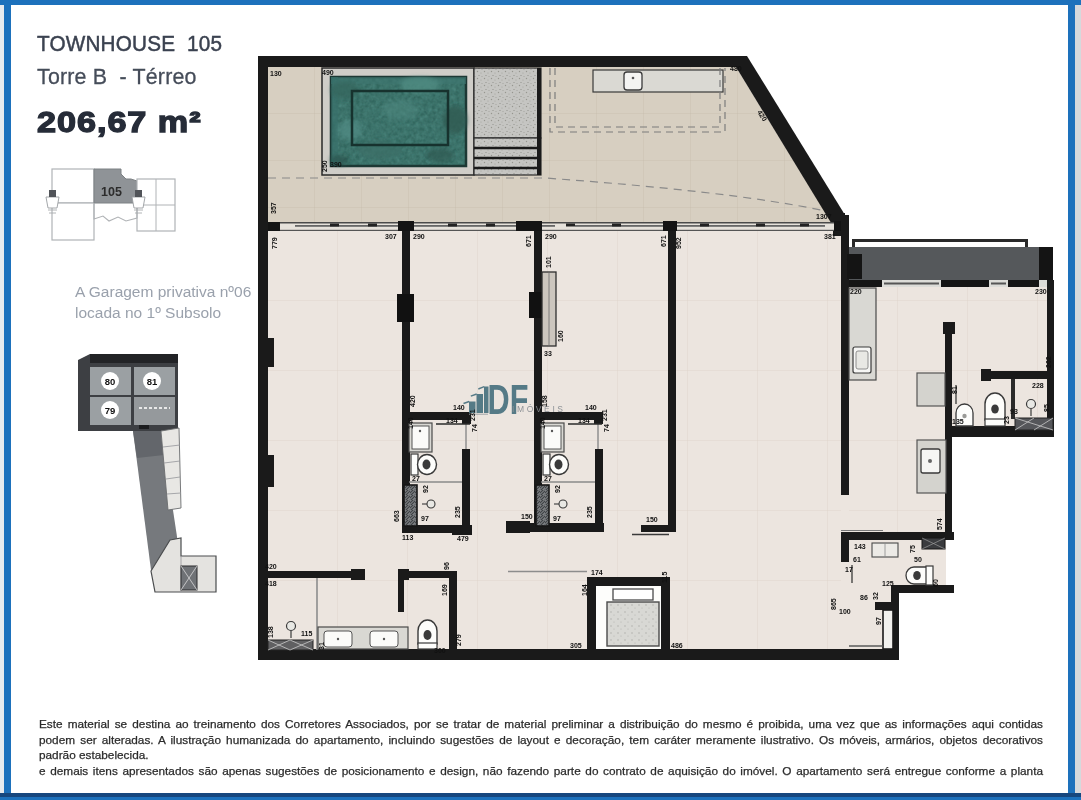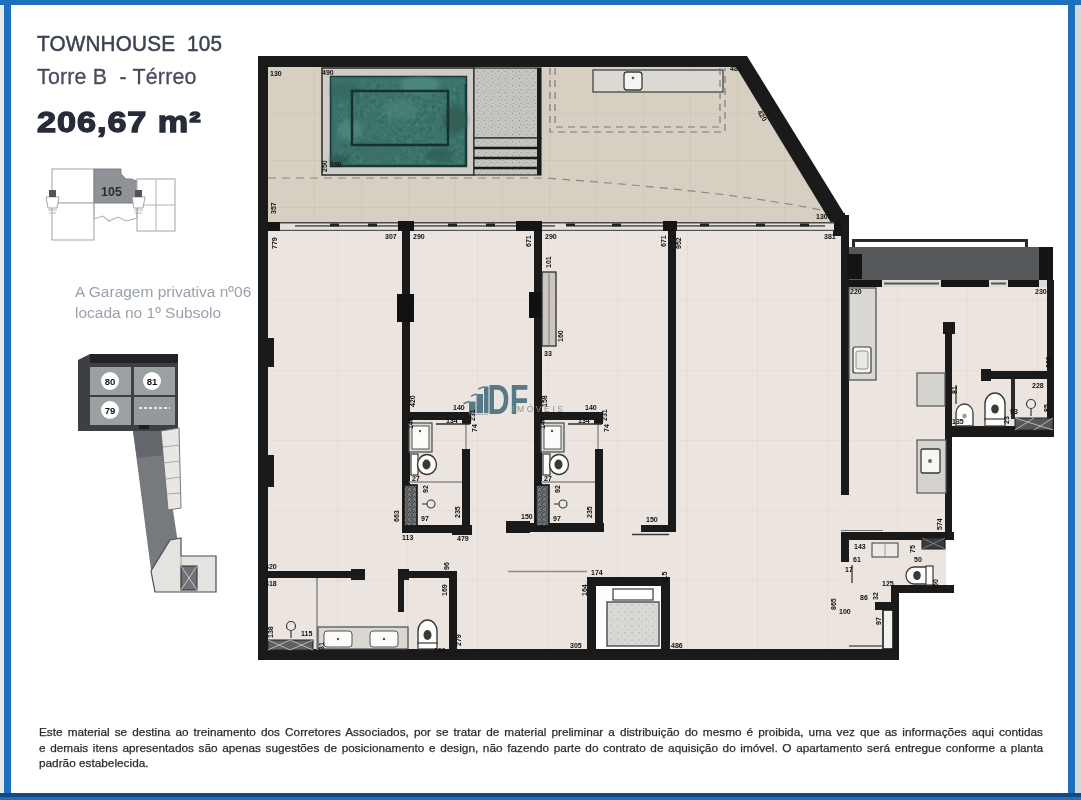--- a/index.html
+++ b/index.html
@@ -28,23 +28,24 @@
 
 <div class="abs" style="left:37px;top:31px;font-size:22.5px;color:#3b4250;letter-spacing:0.2px;-webkit-text-stroke:0.5px #3b4250;transform:scaleX(0.92);transform-origin:0 0;">TOWNHOUSE&nbsp; 105</div>
 
 <div class="abs" style="left:37px;top:64px;font-size:22.5px;color:#454c59;letter-spacing:0.2px;-webkit-text-stroke:0.3px #454c59;transform:scaleX(0.95);transform-origin:0 0;">Torre B&nbsp; - Térreo</div>
 
 <div class="abs" style="left:37px;top:106px;font-size:29px;font-weight:bold;color:#262c38;letter-spacing:0.8px;-webkit-text-stroke:1.3px #262c38;transform:scaleX(1.18);transform-origin:0 0;">206,67 m²</div>
 
 <div class="abs" style="left:69px;top:281px;font-size:15.5px;color:#9aa1ac;line-height:21px;margin-left:6px;">A Garagem privativa nº06<br>locada no 1º Subsolo</div>
 
 <div class="abs" style="left:39px;top:717px;width:1004px;font-size:11.8px;color:#2b2b2b;line-height:15.5px;-webkit-text-stroke:0.25px #2b2b2b;">
-<div style="text-align:justify;text-align-last:justify;margin-top:8px;">Este material se destina ao treinamento dos Corretores Associados, por se tratar de material preliminar a distribuição do mesmo é proibida, uma vez que as informações aqui contidas</div>
+<div style="text-align:justify;text-align-last:justify;">Este material se destina ao treinamento dos Corretores Associados, por se tratar de material preliminar a distribuição do mesmo é proibida, uma vez que as informações aqui contidas</div>
+<div style="text-align:justify;text-align-last:justify;">podem ser alteradas. A ilustração humanizada do apartamento, incluindo sugestões de layout e decoração, tem caráter meramente ilustrativo. Os móveis, armários, objetos decorativos</div>
+<div>padrão estabelecida.</div>
 <div style="text-align:justify;text-align-last:justify;">e demais itens apresentados são apenas sugestões de posicionamento e design, não fazendo parte do contrato de aquisição do imóvel. O apartamento será entregue conforme a planta</div>
-<div>padrão estabelecida.</div>
 </div>
 
 <svg class="abs" style="left:40px;top:164px;" width="140" height="80" viewBox="40 164 140 80">
 
   <g>
       <rect x="52" y="169" width="42" height="34" fill="#fff" stroke="#b0b3b6" stroke-width="1.2"></rect>
     </g>
 
   <g>
       <rect x="52" y="203" width="42" height="37" fill="#fff" stroke="#b0b3b6" stroke-width="1.2"></rect>

